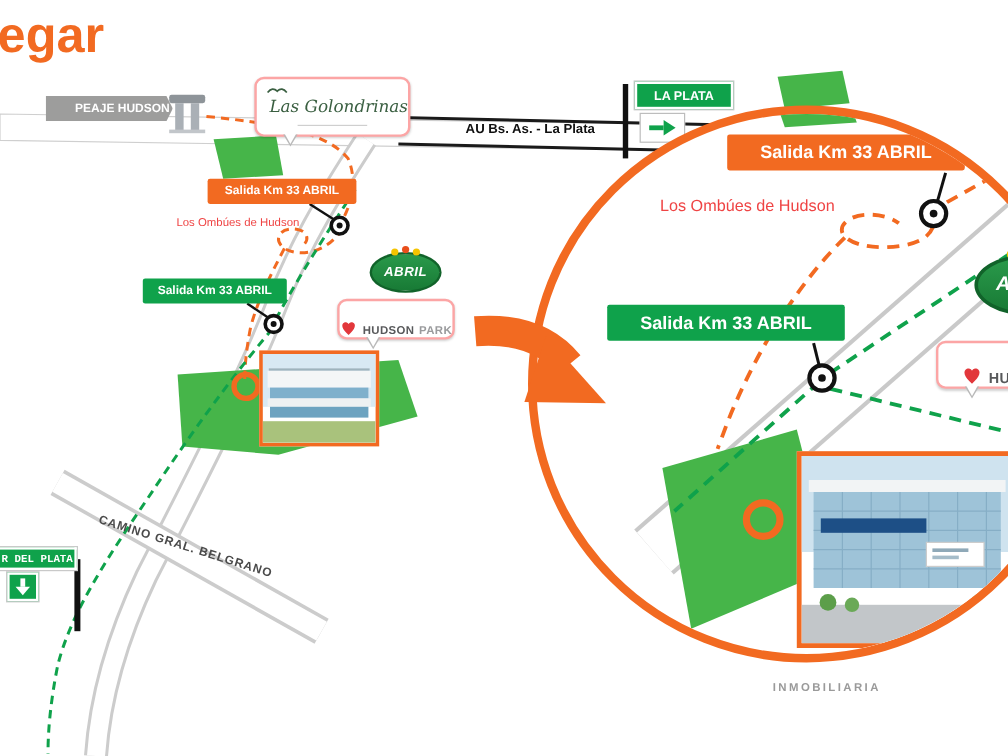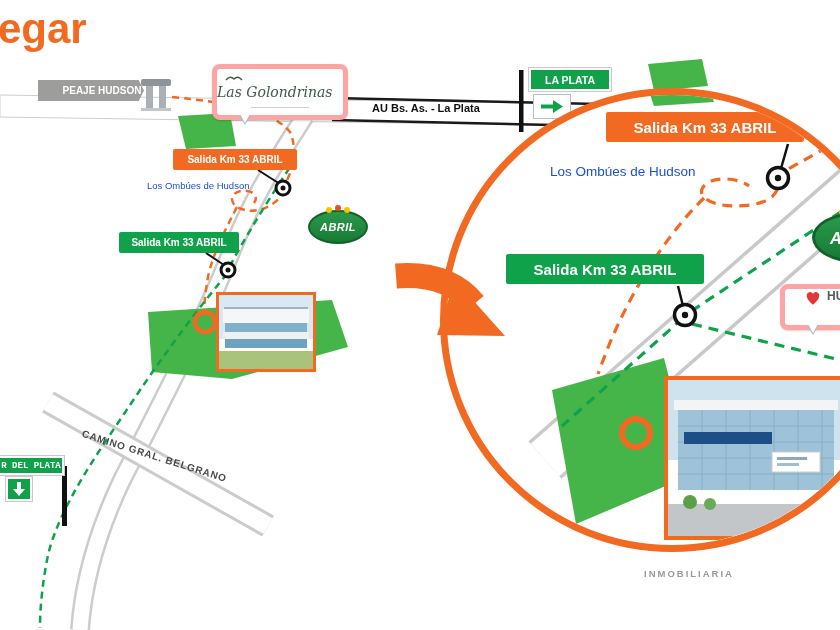--- a/index.html
+++ b/index.html
@@ -6,32 +6,32 @@
   #stage{position:relative;width:840px;height:630px;background:#fff;overflow:hidden;
          font-family:"Liberation Sans",sans-serif;}
   .abs{position:absolute;}
   svg{display:block;}
   .map-title{font-size:42px;font-weight:bold;color:#F26A21;line-height:1;}
   .sign{display:flex;align-items:center;justify-content:center;color:#fff;font-weight:bold;box-sizing:border-box;}
   .sign-gray{background:#9D9D9C;clip-path:polygon(0 0,95% 0,100% 50%,95% 100%,0 100%);padding-left:22px;}
   .sign-green{background:#0FA24B;border:2px solid #fff;box-shadow:0 0 0 1px #c9c9c9;}
   .sign-orange{background:#F26A21;border-radius:2px;}
   .sign-exit-green{background:#0FA24B;border-radius:2px;}
-  .bubble{position:absolute;background:#fff;border:5px solid #fca5a5;border-radius:8px;
-          box-shadow:0 1px 2px rgba(0,0,0,.18);display:flex;align-items:flex-start;justify-content:center;}
+  .bubble{position:absolute;background:#fff;border:2px solid #fca5a5;border-radius:8px;
+          box-shadow:0 1px 2px rgba(0,0,0,.18);display:flex;align-items:flex-end;justify-content:center;}
   .bubble::before{content:"";position:absolute;bottom:-10px;left:22px;border:solid transparent;
           border-width:10px 6px 0 6px;border-top-color:#b9b9b9;}
   .bubble::after{content:"";position:absolute;bottom:-8px;left:23px;border:solid transparent;
           border-width:9px 5px 0 5px;border-top-color:#fff;}
   .golondrinas-name{font-family:"DejaVu Serif",serif;font-style:italic;color:#3a5f41;font-size:14px;}
   .golondrinas-rule{position:absolute;left:50%;bottom:7px;width:58px;height:1px;background:#cfcfcf;transform:translateX(-50%);}
   .hp-text{font-size:9.5px;font-weight:bold;letter-spacing:.3px;}
   .hp-hudson{color:#58595b;} .hp-park{color:#9a9b9d;}
   .photo{position:absolute;border:3px solid #F26A21;background:#fff;box-sizing:content-box;}
-  .label-dark{color:#1d4ed8;}
+  .label-dark{color:#ef4444;}
   .camino{font-size:10px;font-weight:bold;color:#4a4a4a;letter-spacing:.8px;transform:rotate(17.5deg);transform-origin:left top;}
   .abril-badge{position:absolute;width:56px;height:30px;border-radius:50%;
           background:linear-gradient(#2a9a4b,#187a35);border:2px solid #11632a;color:#fff;
           display:flex;align-items:center;justify-content:center;font-weight:bold;font-style:italic;font-size:11px;letter-spacing:.5px;}
   .abril-crest{position:absolute;top:-5px;left:16px;width:6px;height:6px;border-radius:50%;background:#F5C400;
           box-shadow:9px -2px 0 #E94E1B,18px 0 0 #F5C400;}
   #zoom-circle{position:absolute;left:440px;top:88px;width:464px;height:464px;border:7px solid #F26A21;
           border-radius:50%;background:#fff;overflow:hidden;box-sizing:border-box;}
   .watermark{font-size:9.5px;font-weight:bold;color:#9a9a9a;letter-spacing:2px;}
   .zoom-sign{font-size:15px;}
@@ -90,41 +90,48 @@
   <div class="abs sign sign-gray" style="left:38px;top:80px;width:106px;height:21px;font-size:10px;">PEAJE HUDSON</div>
 
   <div class="bubble" style="left:212px;top:64px;width:126px;height:46px;flex-direction:column;">
     <svg class="abs" style="left:8px;top:5px;" width="18" height="8">
       <path d="M1,6 Q5,1 9,5 Q13,1 17,6" stroke="#3a5f41" stroke-width="1.4" fill="none"></path>
     </svg>
     <span class="golondrinas-name">Las Golondrinas</span>
     <span class="golondrinas-rule"></span>
   </div>
 
-  <div class="abs" style="left:372px;top:102px;font-size:11px;font-weight:bold;color:#101010;">AU Bs. As. - La Plata</div>
+  <div class="abs" style="left:388px;top:102px;font-size:11px;font-weight:bold;color:#101010;">AU Bs. As. - La Plata</div>
 
   <div class="abs sign sign-green" style="left:529px;top:68px;width:82px;height:23px;font-size:10.5px;">LA PLATA</div>
   <div class="abs" style="left:533px;top:94px;width:36px;height:23px;background:#fff;border:1px solid #bdbdbd;display:flex;align-items:center;justify-content:center;">
     <svg width="26" height="15">
       <rect x="2" y="5.5" width="12" height="4" fill="#0FA24B"></rect>
       <polygon points="14,1 24,7.5 14,14" fill="#0FA24B"></polygon>
     </svg>
   </div>
 
   <div class="abs sign sign-orange" style="left:173px;top:149px;width:124px;height:21px;font-size:10px;">Salida Km 33 ABRIL</div>
 
   <div class="abs label-dark" style="left:147px;top:180px;font-size:9.5px;">Los Ombúes de Hudson</div>
 
   <div class="abs sign sign-exit-green" style="left:119px;top:232px;width:120px;height:21px;font-size:10px;">Salida Km 33 ABRIL</div>
 
   <div class="abril-badge" style="left:308px;top:210px;">
     <span class="abril-crest"></span>
     <span>ABRIL</span>
   </div>
 
+  <div class="bubble" style="left:281px;top:249px;width:94px;height:30px;gap:4px;">
+    <svg class="heart" viewBox="0 0 16 16">
+      <path d="M8 14 C2 9 1 4.5 4.2 3 C6.2 2.1 7.6 3.4 8 4.4 C8.4 3.4 9.8 2.1 11.8 3 C15 4.5 14 9 8 14 Z" fill="#E2373B"></path>
+    </svg>
+    <span class="hp-text hp-hudson">HUDSON</span>
+      <span class="hp-text hp-park">PARK</span>
+  </div>
 
   <div class="photo" style="left:216px;top:292px;width:94px;height:74px;">
     <svg width="94" height="74" viewBox="0 0 94 74">
       <rect x="0" y="0" width="94" height="44" fill="#d8e9f3"></rect>
       <rect x="5" y="12" width="84" height="2" fill="#9fb4bd"></rect>
       <rect x="4" y="14" width="86" height="14" fill="#f4f6f7"></rect>
       <rect x="6" y="28" width="82" height="9" fill="#7fb0cc"></rect>
       <rect x="4" y="37" width="86" height="7" fill="#eef1f2"></rect>
       <rect x="6" y="44" width="82" height="9" fill="#6da3c0"></rect>
       <rect x="0" y="56" width="94" height="18" fill="#a9c27c"></rect>

